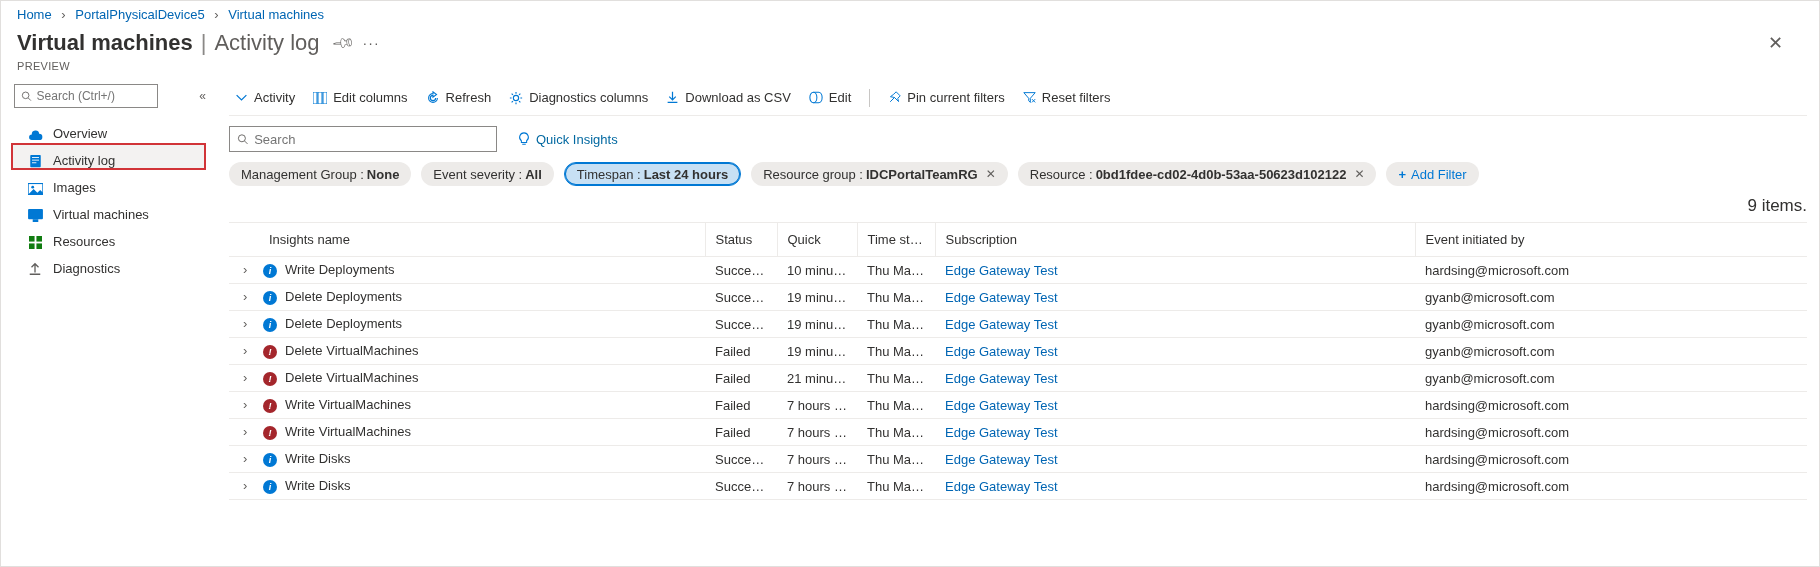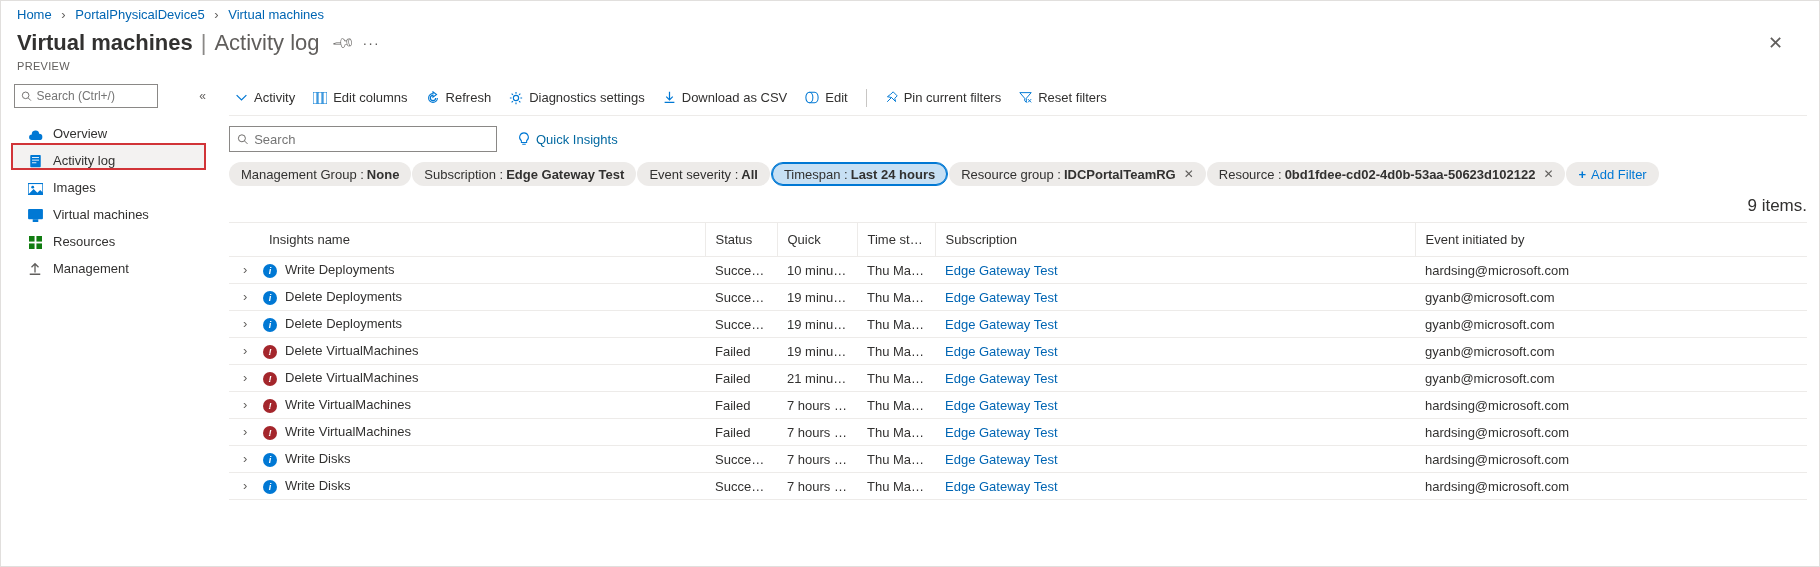--- a/index.html
+++ b/index.html
@@ -72,21 +72,21 @@
   
   .search-row { display:flex; align-items:center; gap:20px; margin:10px 0 10px 0;}
   .main-search {
     display:flex; align-items:center; height:26px; width:268px;
     border:1px solid #8a8886; padding:0 7px; color:#605e5c;
   }
   .main-search svg { margin-right:6px;}
   .quick-ins { color:#0369a1; display:flex; align-items:center; gap:5px; font-size:13px; cursor:pointer;}
 
   
-  .pill-row { display:flex; align-items:center; gap:1px; flex-wrap:wrap; margin-bottom:10px;}
+  .pill-row { display:flex; align-items:center; gap:10px; flex-wrap:wrap; margin-bottom:10px;}
   .pill {
     background:#edebe9; border-radius:12px; height:24px;
     display:flex; align-items:center; padding:0 12px;
     font-size:13px; white-space:nowrap; cursor:pointer;
   }
   .pill .label { color:#323130;}
   .pill .value { font-weight:600; margin-left:3px;}
   .pill .remove { margin-left:8px; color:#605e5c; font-size:12px;}
   .pill.active {
     background:#c7e0f4; border:1.5px solid #0078d4;
@@ -210,21 +210,21 @@
             </svg>
           </span>
           <span>Resources</span>
         </div>
         <div class="nav-item">
           <span class="nav-icon">
             <svg width="14" height="14" viewBox="0 0 16 16">
               <path d="M8 12 L8 3 M4 6 L8 2 L12 6 M2 14 L14 14" fill="none" stroke="#605e5c" stroke-width="1.5"></path>
             </svg>
           </span>
-          <span>Management</span>
+          <span>Diagnostics</span>
         </div>
       </div>
   </div>
 
   <div class="main">
 
     <div class="toolbar">
       <div class="tb-item">
         <span class="tb-icon">
           <svg width="13" height="13" viewBox="0 0 16 16">
@@ -251,21 +251,21 @@
         </span>
         <span>Refresh</span>
       </div>
       <div class="tb-item">
         <span class="tb-icon">
           <svg width="14" height="14" viewBox="0 0 16 16">
               <circle cx="8" cy="8" r="3" fill="none" stroke="#0078d4" stroke-width="1.3"></circle>
               <path d="M8 1 L8 3 M8 13 L8 15 M1 8 L3 8 M13 8 L15 8 M3 3 L4.5 4.5 M11.5 11.5 L13 13 M3 13 L4.5 11.5 M11.5 4.5 L13 3" stroke="#0078d4" stroke-width="1.3"></path>
             </svg>
         </span>
-        <span>Diagnostics settings</span>
+        <span>Diagnostics columns</span>
       </div>
       <div class="tb-item">
         <span class="tb-icon">
           <svg width="13" height="13" viewBox="0 0 16 16">
               <path d="M8 1 L8 10 M4 7 L8 11 L12 7 M2 14 L14 14" fill="none" stroke="#0078d4" stroke-width="1.5"></path>
             </svg>
         </span>
         <span>Download as CSV</span>
       </div>
       <div class="tb-item">
@@ -311,24 +311,20 @@
             <path d="M8 1 A5 5 0 0 1 11 10 L11 12 L5 12 L5 10 A5 5 0 0 1 8 1 M6 14 L10 14" fill="none" stroke="#0078d4" stroke-width="1.2"></path>
           </svg>
         <span>Quick Insights</span>
       </div>
     </div>
 
     <div class="pill-row">
       <div class="pill">
         <span class="label">Management Group : </span>
         <span class="value">None</span>
-      </div>
-      <div class="pill">
-        <span class="label">Subscription : </span>
-        <span class="value">Edge Gateway Test</span>
       </div>
       <div class="pill">
         <span class="label">Event severity : </span>
         <span class="value">All</span>
       </div>
       <div class="pill active">
         <span class="label">Timespan : </span>
         <span class="value">Last 24 hours</span>
       </div>
       <div class="pill">

